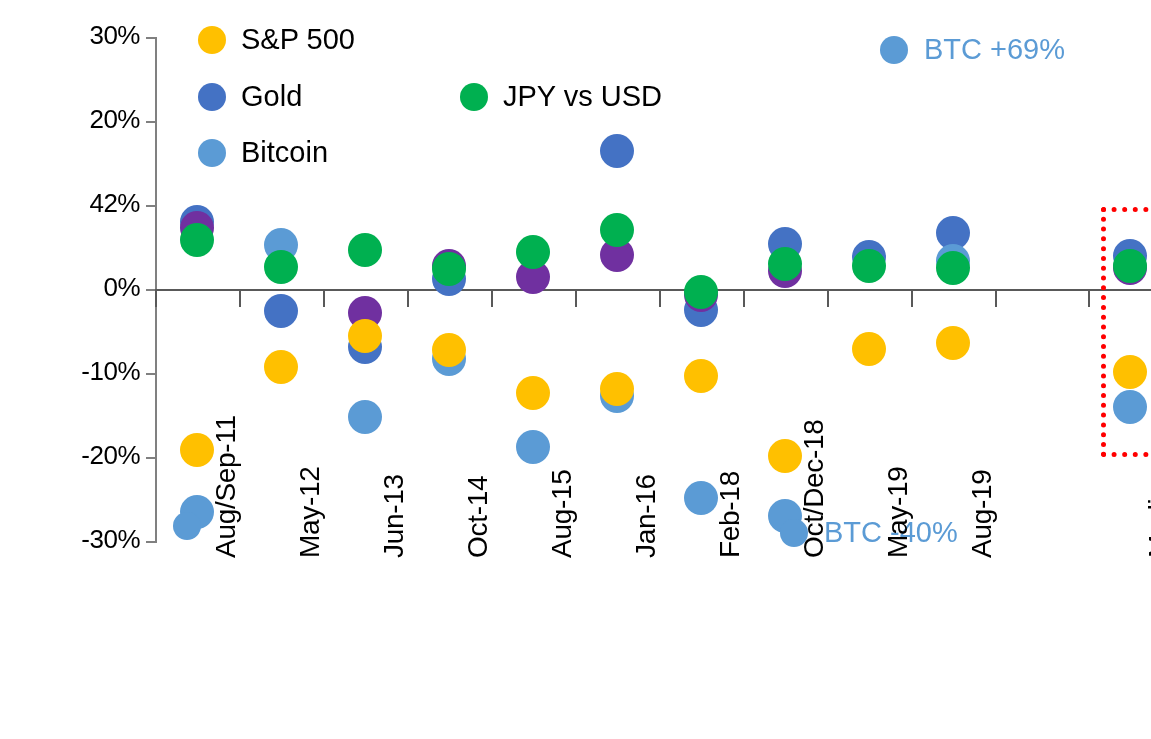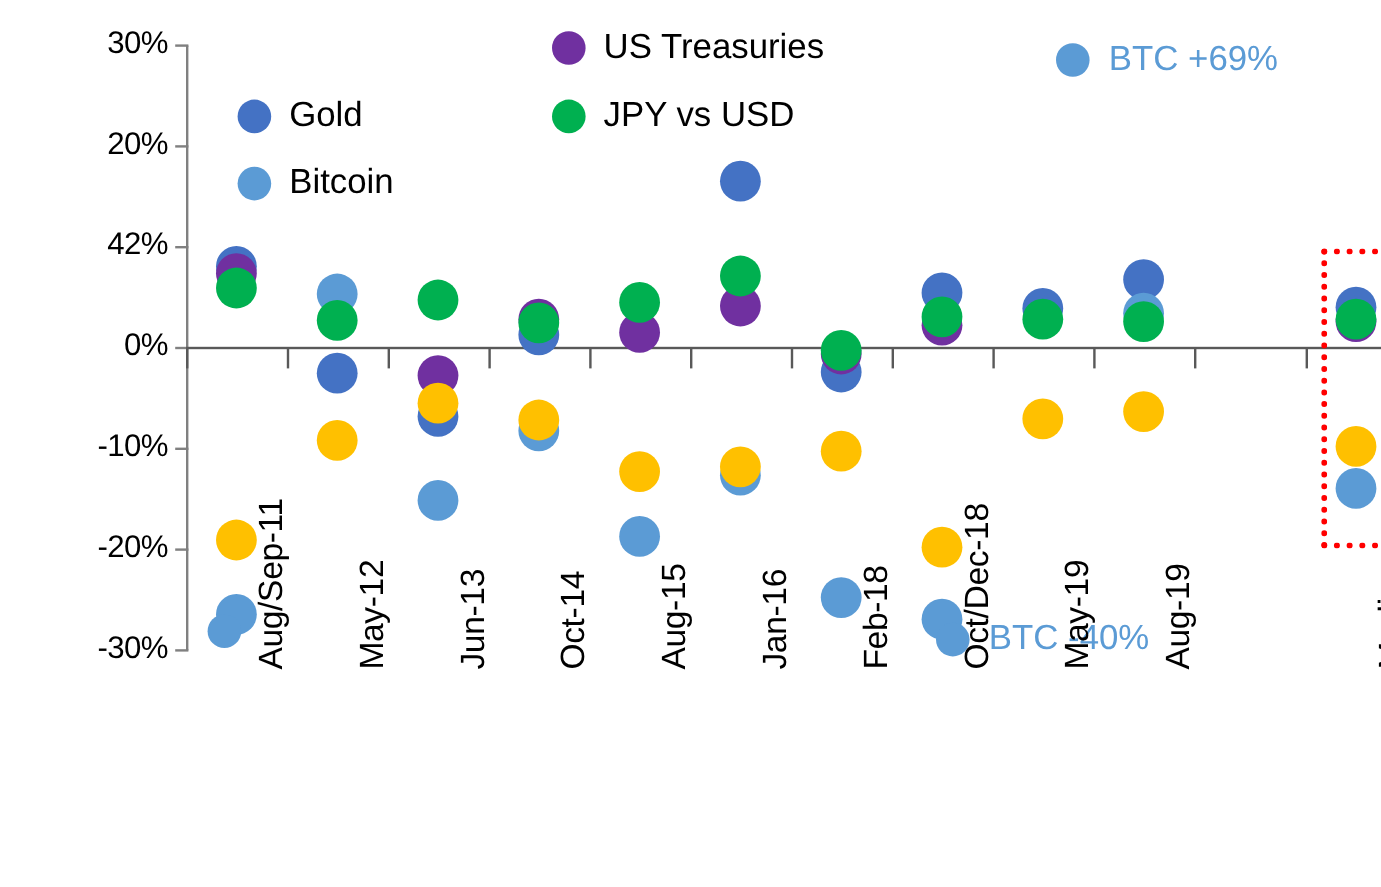--- a/index.html
+++ b/index.html
@@ -116,31 +116,31 @@
     <div class="marker" title="S&amp;P 500 Jun-13: -5.5%" style="width: 34px; height: 34px; background: rgb(255, 192, 0); left: 308px; top: 319.2px;"></div>
     <div class="marker" title="S&amp;P 500 Oct-14: -7.2%" style="width: 34px; height: 34px; background: rgb(255, 192, 0); left: 392px; top: 333.48px;"></div>
     <div class="marker" title="S&amp;P 500 Aug-15: -12.3%" style="width: 34px; height: 34px; background: rgb(255, 192, 0); left: 476px; top: 376.32px;"></div>
     <div class="marker" title="S&amp;P 500 Jan-16: -11.8%" style="width: 34px; height: 34px; background: rgb(255, 192, 0); left: 560px; top: 372.12px;"></div>
     <div class="marker" title="S&amp;P 500 Feb-18: -10.2%" style="width: 34px; height: 34px; background: rgb(255, 192, 0); left: 644px; top: 358.68px;"></div>
     <div class="marker" title="S&amp;P 500 Oct/Dec-18: -19.8%" style="width: 34px; height: 34px; background: rgb(255, 192, 0); left: 728px; top: 439.32px;"></div>
     <div class="marker" title="S&amp;P 500 May-19: -7%" style="width: 34px; height: 34px; background: rgb(255, 192, 0); left: 812px; top: 331.8px;"></div>
     <div class="marker" title="S&amp;P 500 Aug-19: -6.3%" style="width: 34px; height: 34px; background: rgb(255, 192, 0); left: 896px; top: 325.92px;"></div>
     <div class="marker" title="S&amp;P 500 Median: -9.8%" style="width: 34px; height: 34px; background: rgb(255, 192, 0); left: 1073px; top: 355.32px;"></div>
     <div class="highlight-box" style="left: 1061px; top: 207px; width: 58px; height: 250px; border-color: rgb(255, 0, 0);"></div>
+    <div class="legend-item" style="left: 158px; top: 23px;">
+      <span class="legend-dot" style="width: 28px; height: 28px; background: rgb(255, 192, 0); margin-right: 15px;"></span>
+      <span class="legend-text">S&amp;P 500</span>
+    </div>
     <div class="legend-item" style="left: 158px; top: 80px;">
       <span class="legend-dot" style="width: 28px; height: 28px; background: rgb(68, 114, 196); margin-right: 15px;"></span>
       <span class="legend-text">Gold</span>
     </div>
     <div class="legend-item" style="left: 158px; top: 136px;">
       <span class="legend-dot" style="width: 28px; height: 28px; background: rgb(91, 155, 213); margin-right: 15px;"></span>
       <span class="legend-text">Bitcoin</span>
-    </div>
-    <div class="legend-item" style="left: 420px; top: 23px;">
-      <span class="legend-dot" style="width: 28px; height: 28px; background: rgb(112, 48, 160); margin-right: 15px;"></span>
-      <span class="legend-text">US Treasuries</span>
     </div>
     <div class="legend-item" style="left: 420px; top: 80px; justify-content: center;">
       <span class="legend-dot" style="width: 28px; height: 28px; background: rgb(0, 176, 80); margin-right: 15px;"></span>
       <span class="legend-text">JPY vs USD</span>
     </div>
     <div class="annot" style="left: 840px; top: 33px;">
       <span class="annot-dot" style="width: 28px; height: 28px; background: rgb(91, 155, 213); margin-right: 16px;"></span>
       <span class="annot-text" style="color: rgb(91, 155, 213);">BTC +69%</span>
     </div>
     <div class="annot" style="left: 133px; top: 512px;">

